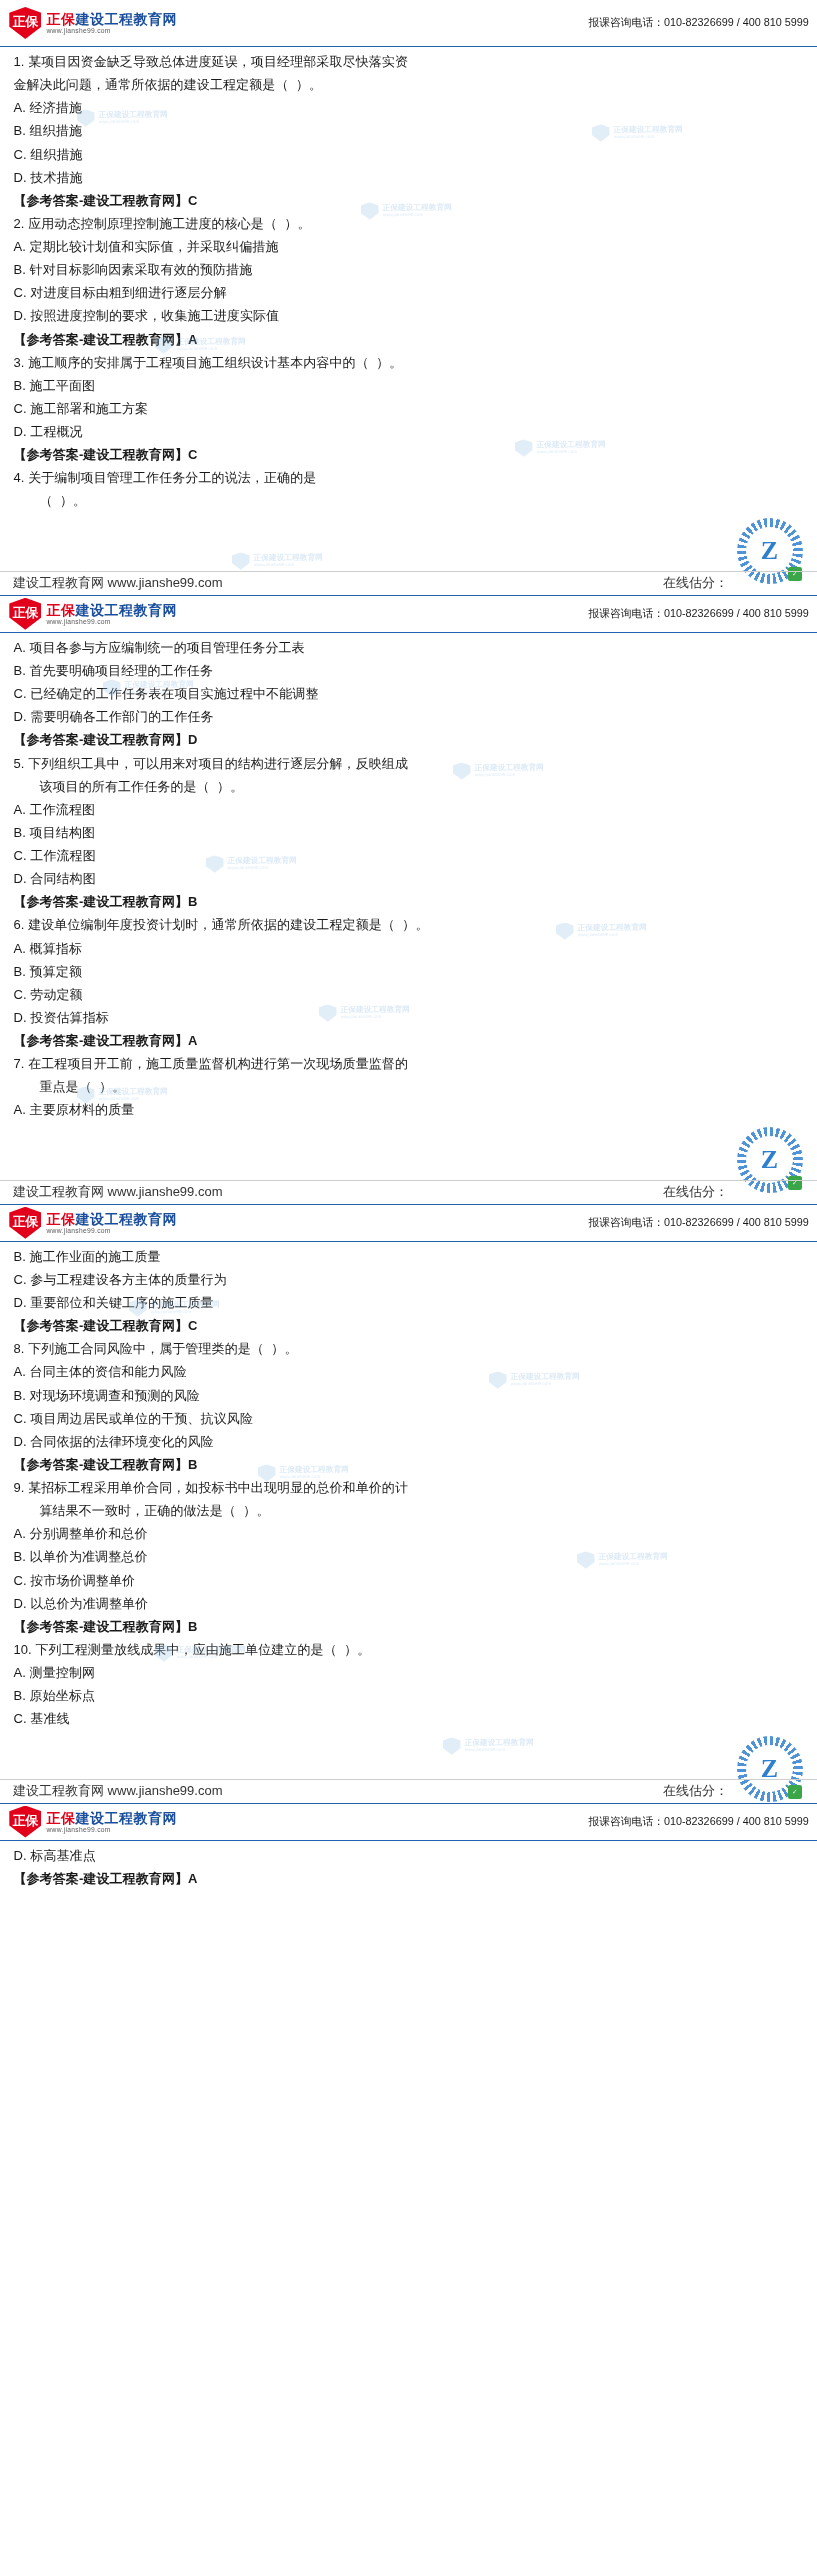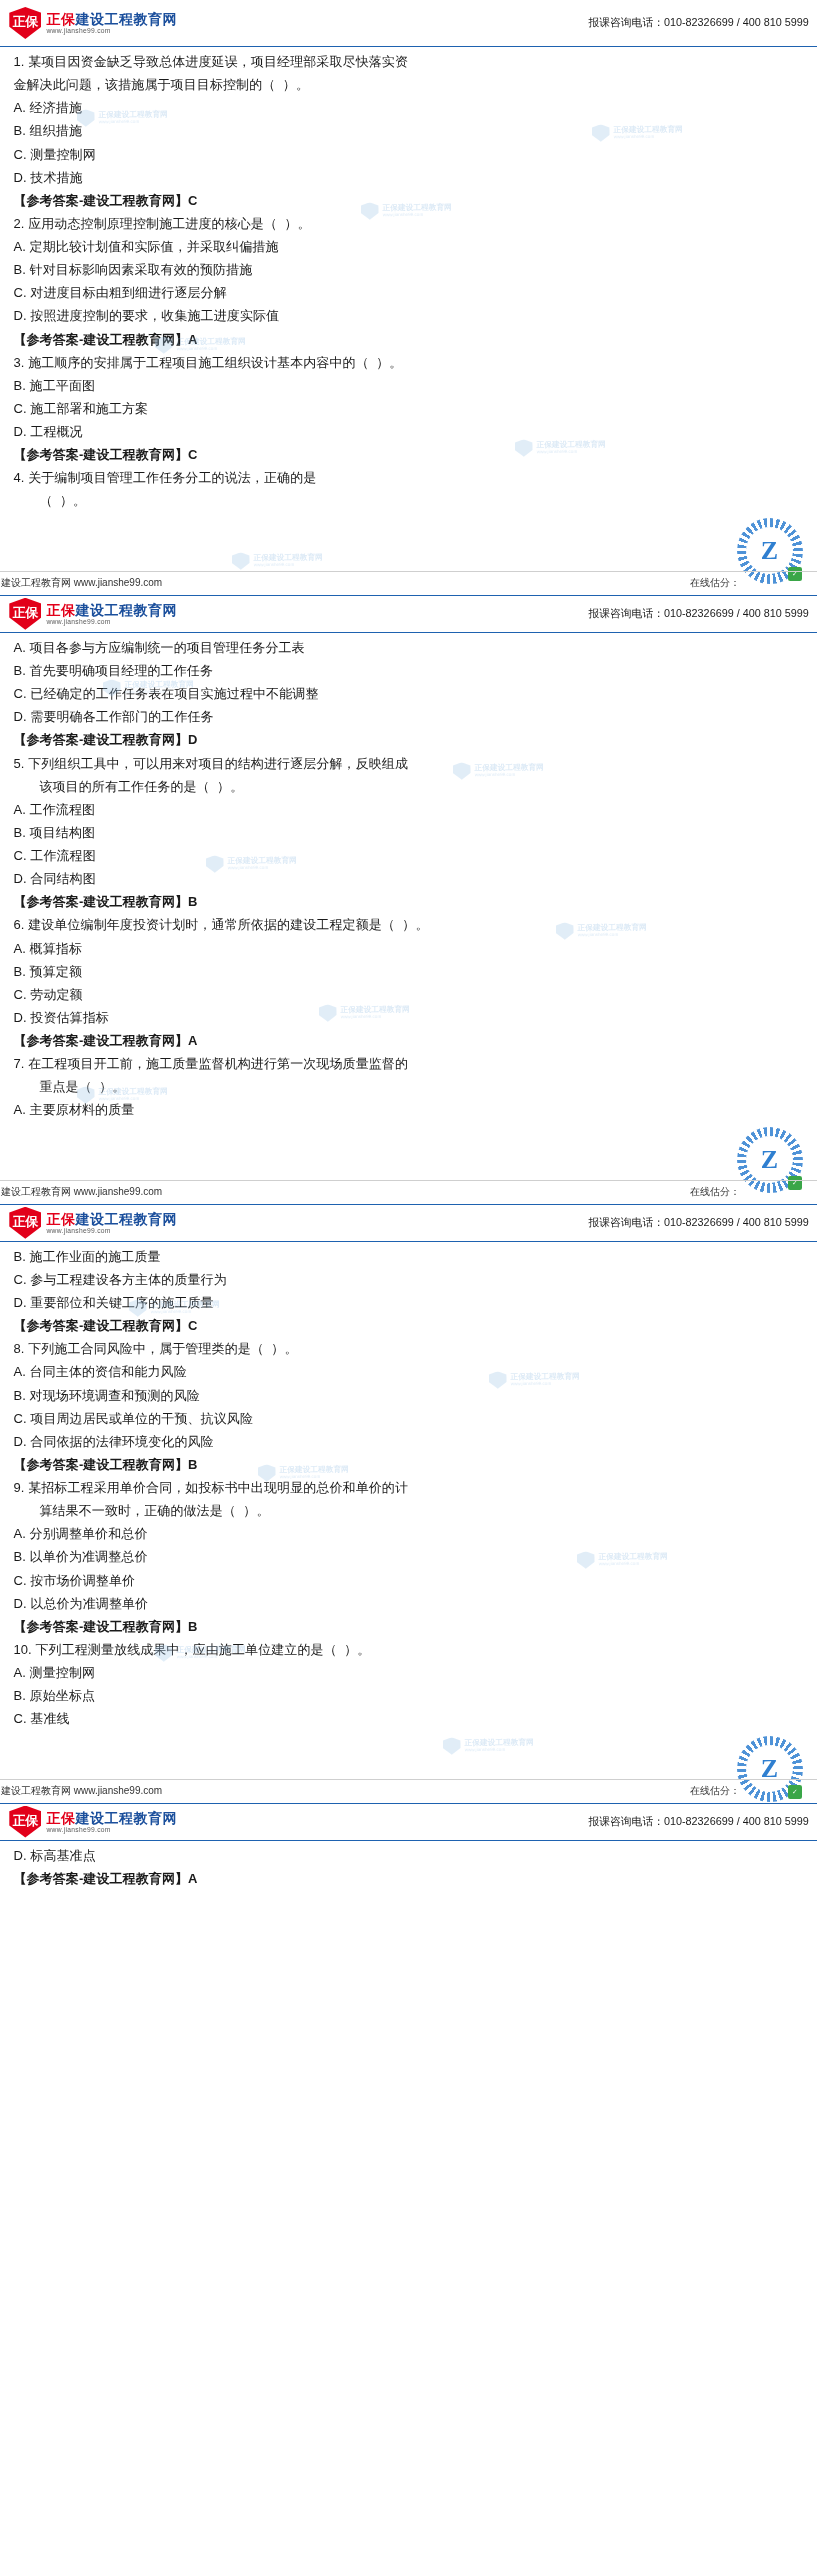--- a/index.html
+++ b/index.html
@@ -95,23 +95,23 @@
 
   
   .bar-small {
     position: relative;
     width: 100%;
     box-sizing: border-box;
     height: 24px;
     display: flex;
     align-items: center;
     justify-content: space-between;
-    padding: 0 1px;
+    padding: 0 13px;
     border-top: 0.5px solid #cfcfcf;
-    font-size: 10px;
+    font-size: 13px;
     color: #333333;
   }
   .bar-small .site { color: #333; }
   .bar-small .qr-hint { color: #333; margin-right: 77px; }
 
   
   .qr-block {
     position: absolute;
     right: 15.5px;
     width: 66px;
@@ -292,24 +292,24 @@
       <div class="wm-mark">
           <div class="shield"></div>
         </div>
       <div class="wm-text">
           <div class="t1">正保建设工程教育网</div>
           <div class="t2">www.jianshe99.com</div>
         </div>
     </div>
 
     <div class="line q">1. 某项目因资金缺乏导致总体进度延误，项目经理部采取尽快落实资</div>
-    <div class="line q">金解决此问题，该措施属于项目目标控制的（  ）。</div>
+    <div class="line q">金解决此问题，通常所依据的建设工程定额是（  ）。</div>
     <div class="line opt">A. 经济措施</div>
     <div class="line opt">B. 组织措施</div>
-    <div class="line opt">C. 测量控制网</div>
+    <div class="line opt">C. 组织措施</div>
     <div class="line opt">D. 技术措施</div>
     <div class="line ans">【参考答案-建设工程教育网】C</div>
 
     <div class="line q">2. 应用动态控制原理控制施工进度的核心是（  ）。</div>
     <div class="line opt">A. 定期比较计划值和实际值，并采取纠偏措施</div>
     <div class="line opt">B. 针对目标影响因素采取有效的预防措施</div>
     <div class="line opt">C. 对进度目标由粗到细进行逐层分解</div>
     <div class="line opt">D. 按照进度控制的要求，收集施工进度实际值</div>
     <div class="line ans">【参考答案-建设工程教育网】A</div>
 

